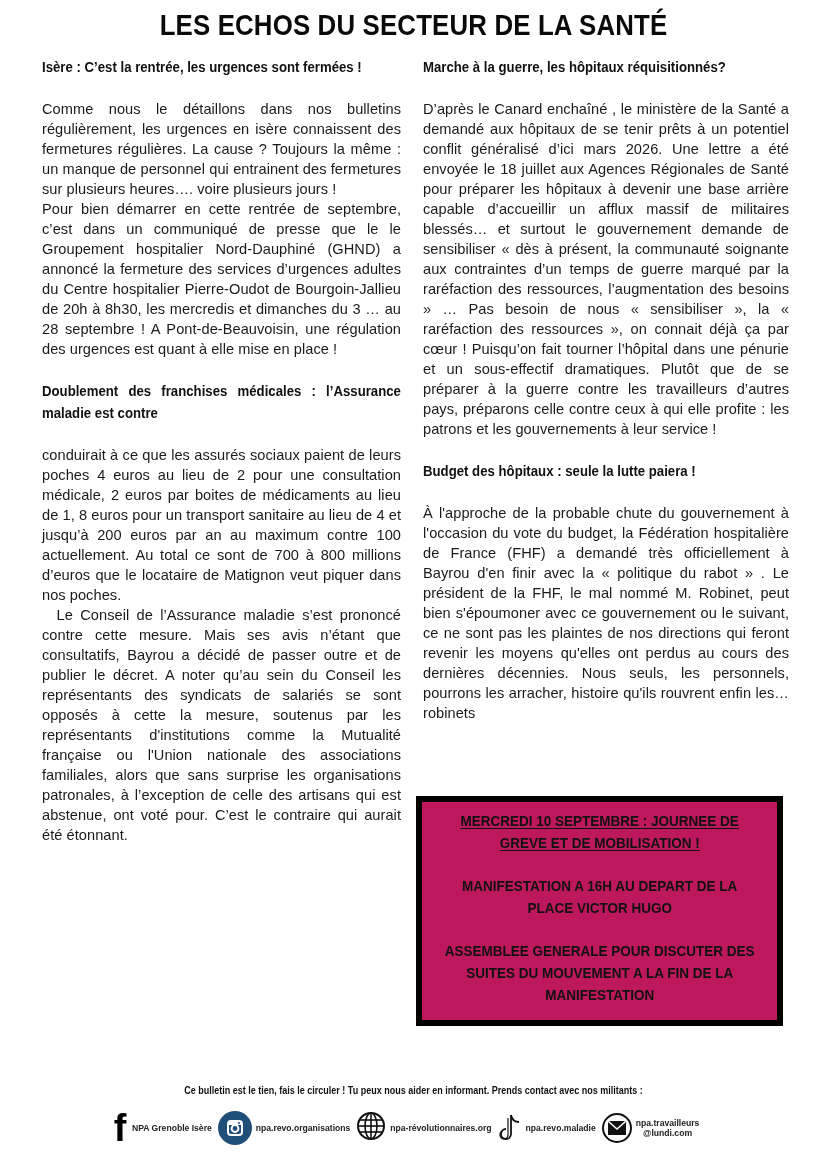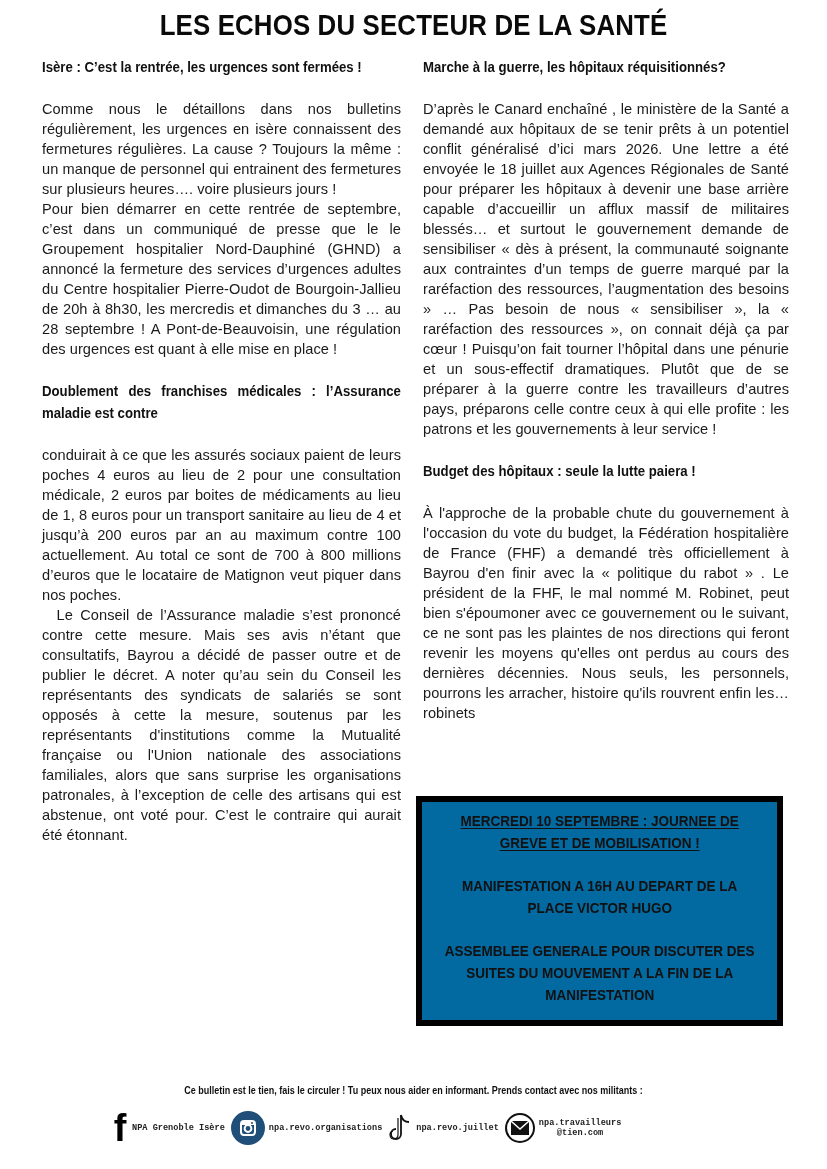--- a/index.html
+++ b/index.html
@@ -29,21 +29,21 @@
   .para {
     font-family: "Liberation Sans", sans-serif;
     font-size: 14.6px; line-height: 20px; color: #1a1a1a;
     text-align: justify; text-align-last: left;
     letter-spacing: 0.05px;
   }
   .gap { height: 21px; }
 
   .events-box {
     position: absolute; left: 416px; top: 796px; width: 367px; height: 230px;
-    border: 6px solid #000; background: #0369a1;
+    border: 6px solid #000; background: #be185d;
     text-align: center; padding-top: 8px;
   }
   .ev {
     font-family: "Liberation Sans", sans-serif; font-weight: bold;
     font-size: 15px; line-height: 22px; color: #111;
     transform: scaleX(0.9); transform-origin: center top;
     width: 108%; margin-left: -4%;
   }
   .ev.u span { text-decoration: underline; text-underline-offset: 2px; }
   .ev-gap { height: 21px; }
@@ -52,21 +52,21 @@
     position: absolute; left: 0; top: 1085px; width: 827px; text-align: center;
     font-family: "Liberation Sans", sans-serif; font-weight: bold; font-size: 10px;
     color: #111; transform: scaleX(0.9); transform-origin: center top;
   }
   .contacts {
     position: absolute; left: 112px; top: 1106px; height: 44px; width: 620px;
     display: flex; align-items: center;
   }
   .contact { display: flex; align-items: center; margin-right: 6px; }
   .contact-label {
-    font-family: Liberation Mono, monospace; font-weight: bold; font-size: 8.6px;
+    font-family: Liberation Sans, sans-serif; font-weight: bold; font-size: 8.6px;
     color: #222; margin-left: 4px; line-height: 10px; text-align: center;
   }
   .fb-icon {
     font-family: "Liberation Sans", sans-serif; font-weight: bold; font-size: 38px;
     line-height: 38px; color: #000; width: 16px; text-align: center;
   }
   .ig-icon {
     width: 34px; height: 34px; border-radius: 50%; background: #1f4e79;
     display: flex; align-items: center; justify-content: center;
   }
@@ -133,34 +133,47 @@
       <svg width="18" height="18" viewBox="0 0 18 18">
         <rect x="2" y="2" width="14" height="14" rx="3" fill="none" stroke="#fff" stroke-width="2"></rect>
         <circle cx="9" cy="9.5" r="3.4" fill="none" stroke="#fff" stroke-width="2"></circle>
         <rect x="2" y="2" width="14" height="4" fill="#fff"></rect>
         <circle cx="13" cy="4" r="1" fill="#1f4e79"></circle>
       </svg>
     </span>
     <span class="contact-label">npa.revo.organisations</span>
   </div>
   <div class="contact">
+    <span>
+      <svg width="30" height="30" viewBox="0 0 30 30">
+        <circle cx="15" cy="15" r="13" fill="none" stroke="#111" stroke-width="2"></circle>
+        <ellipse cx="15" cy="15" rx="6" ry="13" fill="none" stroke="#111" stroke-width="1.6"></ellipse>
+        <line x1="15" y1="2" x2="15" y2="28" stroke="#111" stroke-width="1.6"></line>
+        <line x1="2" y1="15" x2="28" y2="15" stroke="#111" stroke-width="1.6"></line>
+        <line x1="4" y1="9" x2="26" y2="9" stroke="#111" stroke-width="1.6"></line>
+        <line x1="4" y1="21" x2="26" y2="21" stroke="#111" stroke-width="1.6"></line>
+      </svg>
+    </span>
+    <span class="contact-label">npa-révolutionnaires.org</span>
+  </div>
+  <div class="contact">
     <span class="tt-icon">
       <svg width="24" height="32" viewBox="0 0 24 32">
         <path d="M13 3 V22 A5 5 0 1 1 8 17" fill="none" stroke="#111" stroke-width="1.8"></path>
         <path d="M13 3 C14 8 17 10 21 10" fill="none" stroke="#111" stroke-width="1.8"></path>
         <path d="M10 6 V23 A4 4 0 1 1 5 19" fill="none" stroke="#111" stroke-width="1.2"></path>
       </svg>
     </span>
-    <span class="contact-label">npa.revo.juillet</span>
+    <span class="contact-label">npa.revo.maladie</span>
   </div>
   <div class="contact">
     <span class="circ-icon">
       <svg width="18" height="14" viewBox="0 0 18 14">
         <rect x="0" y="0" width="18" height="14" fill="#111"></rect>
         <path d="M0 0 L9 8 L18 0" fill="none" stroke="#fff" stroke-width="1.4"></path>
       </svg>
     </span>
     <span class="contact-label">
       <span>npa.travailleurs</span><br>
-      <span>@tien.com</span>
+      <span>@lundi.com</span>
     </span>
   </div>
 </div>
 
 </body></html>

